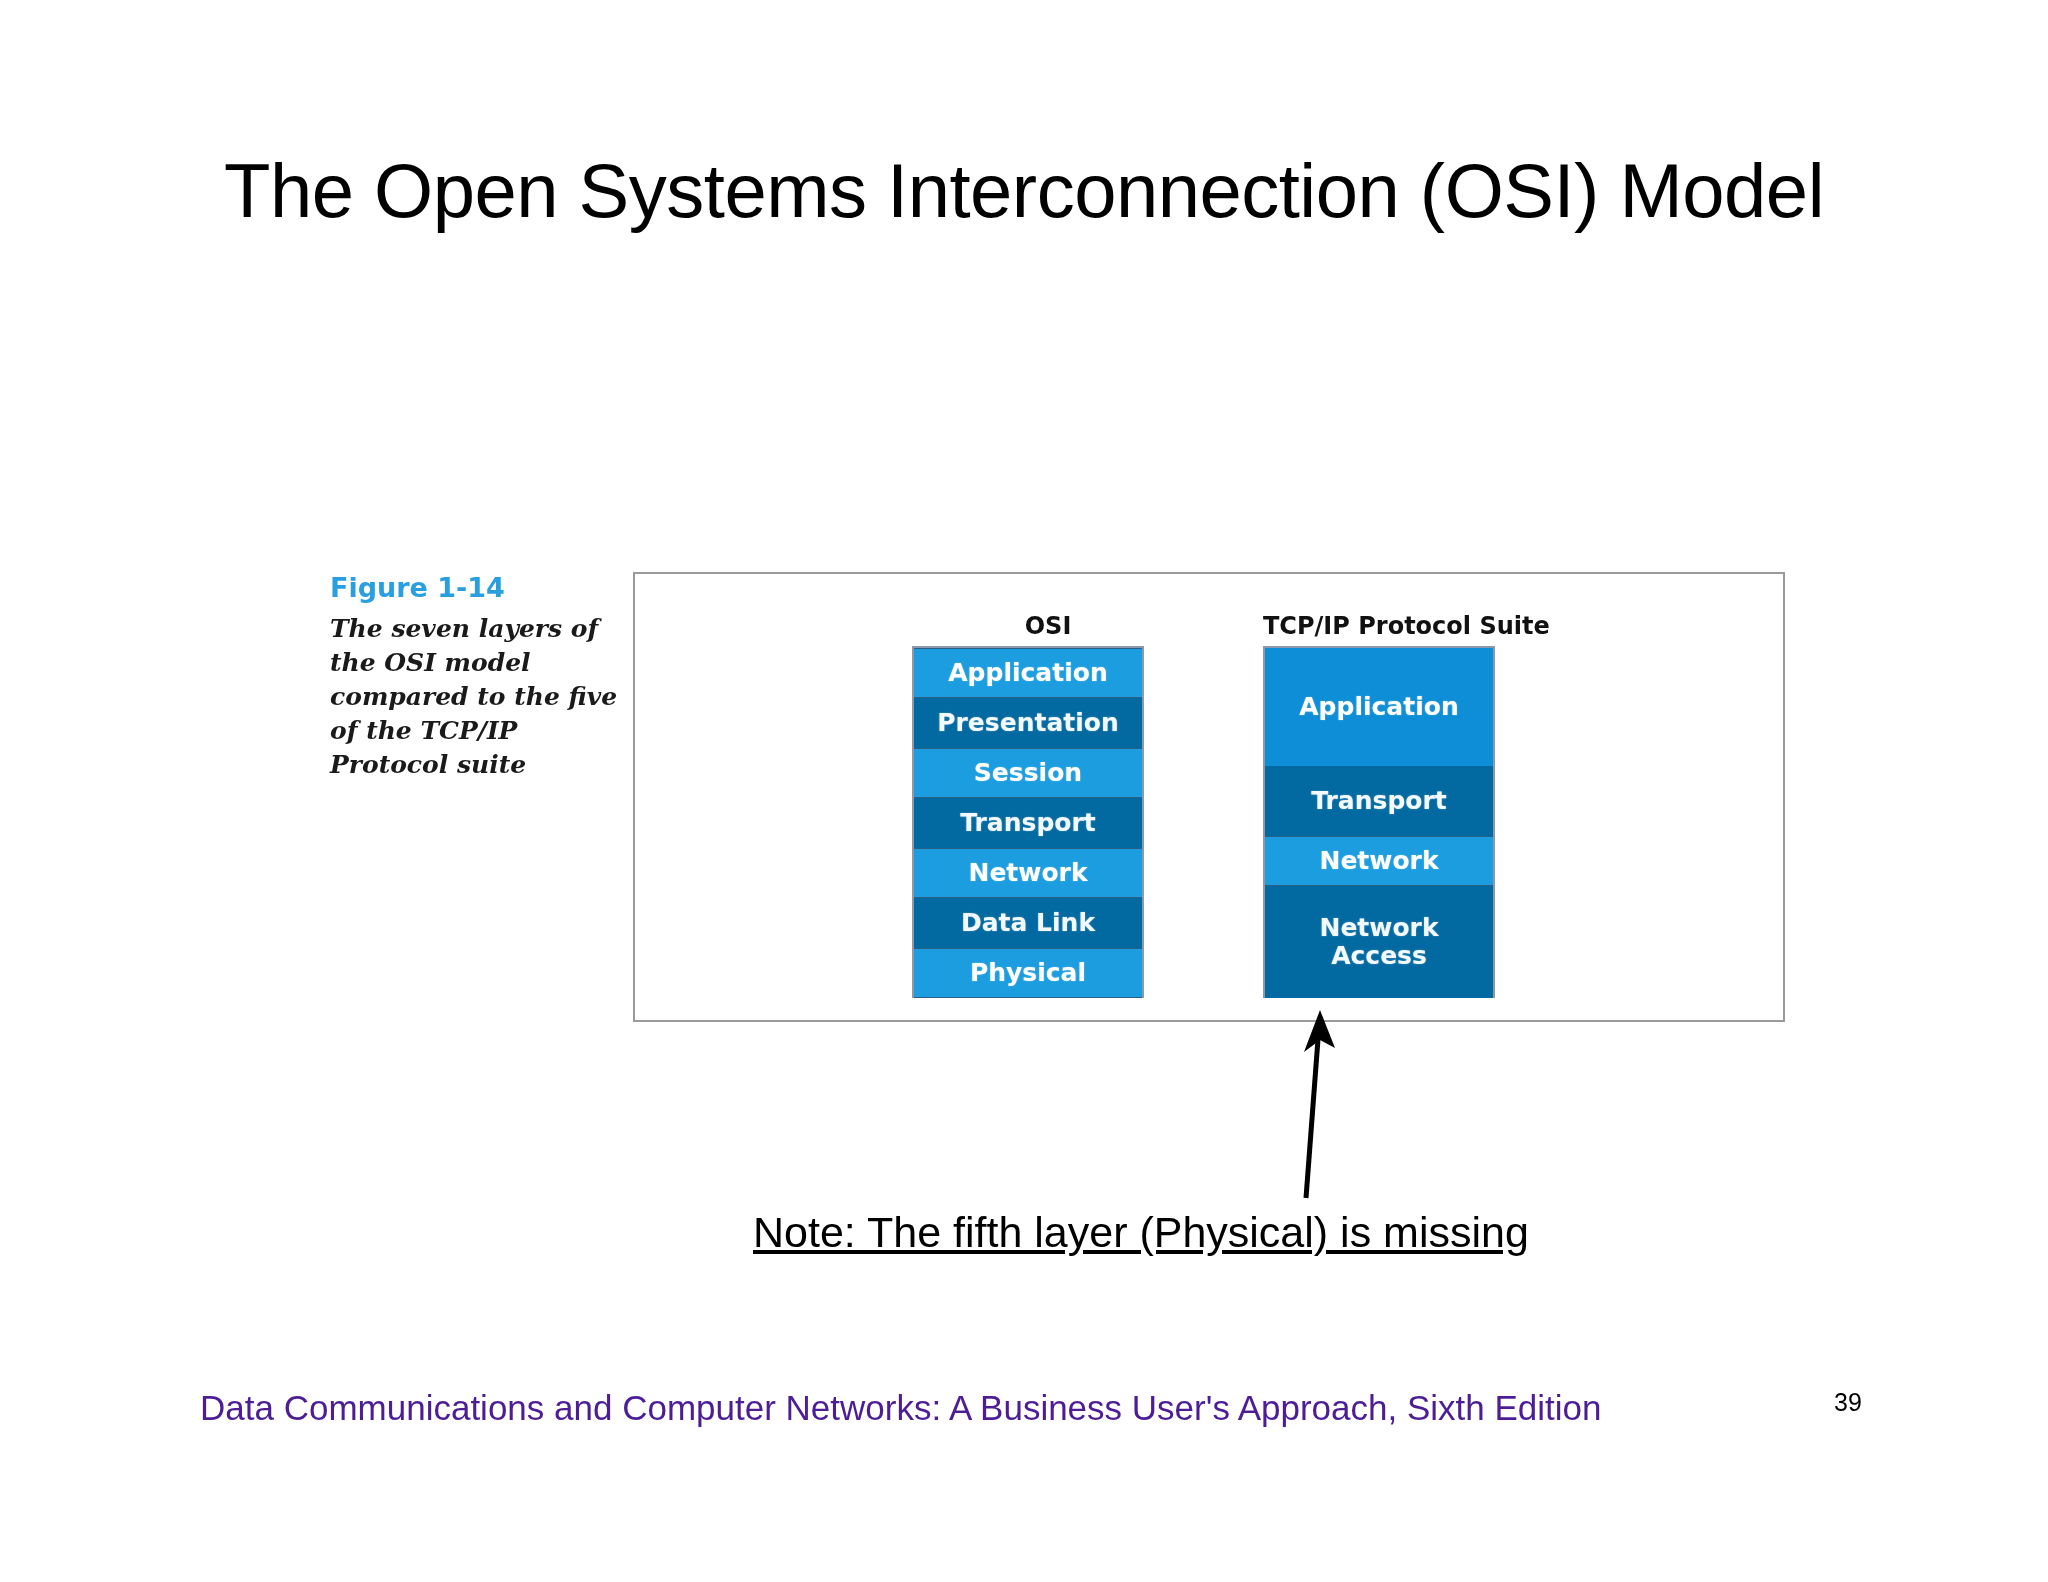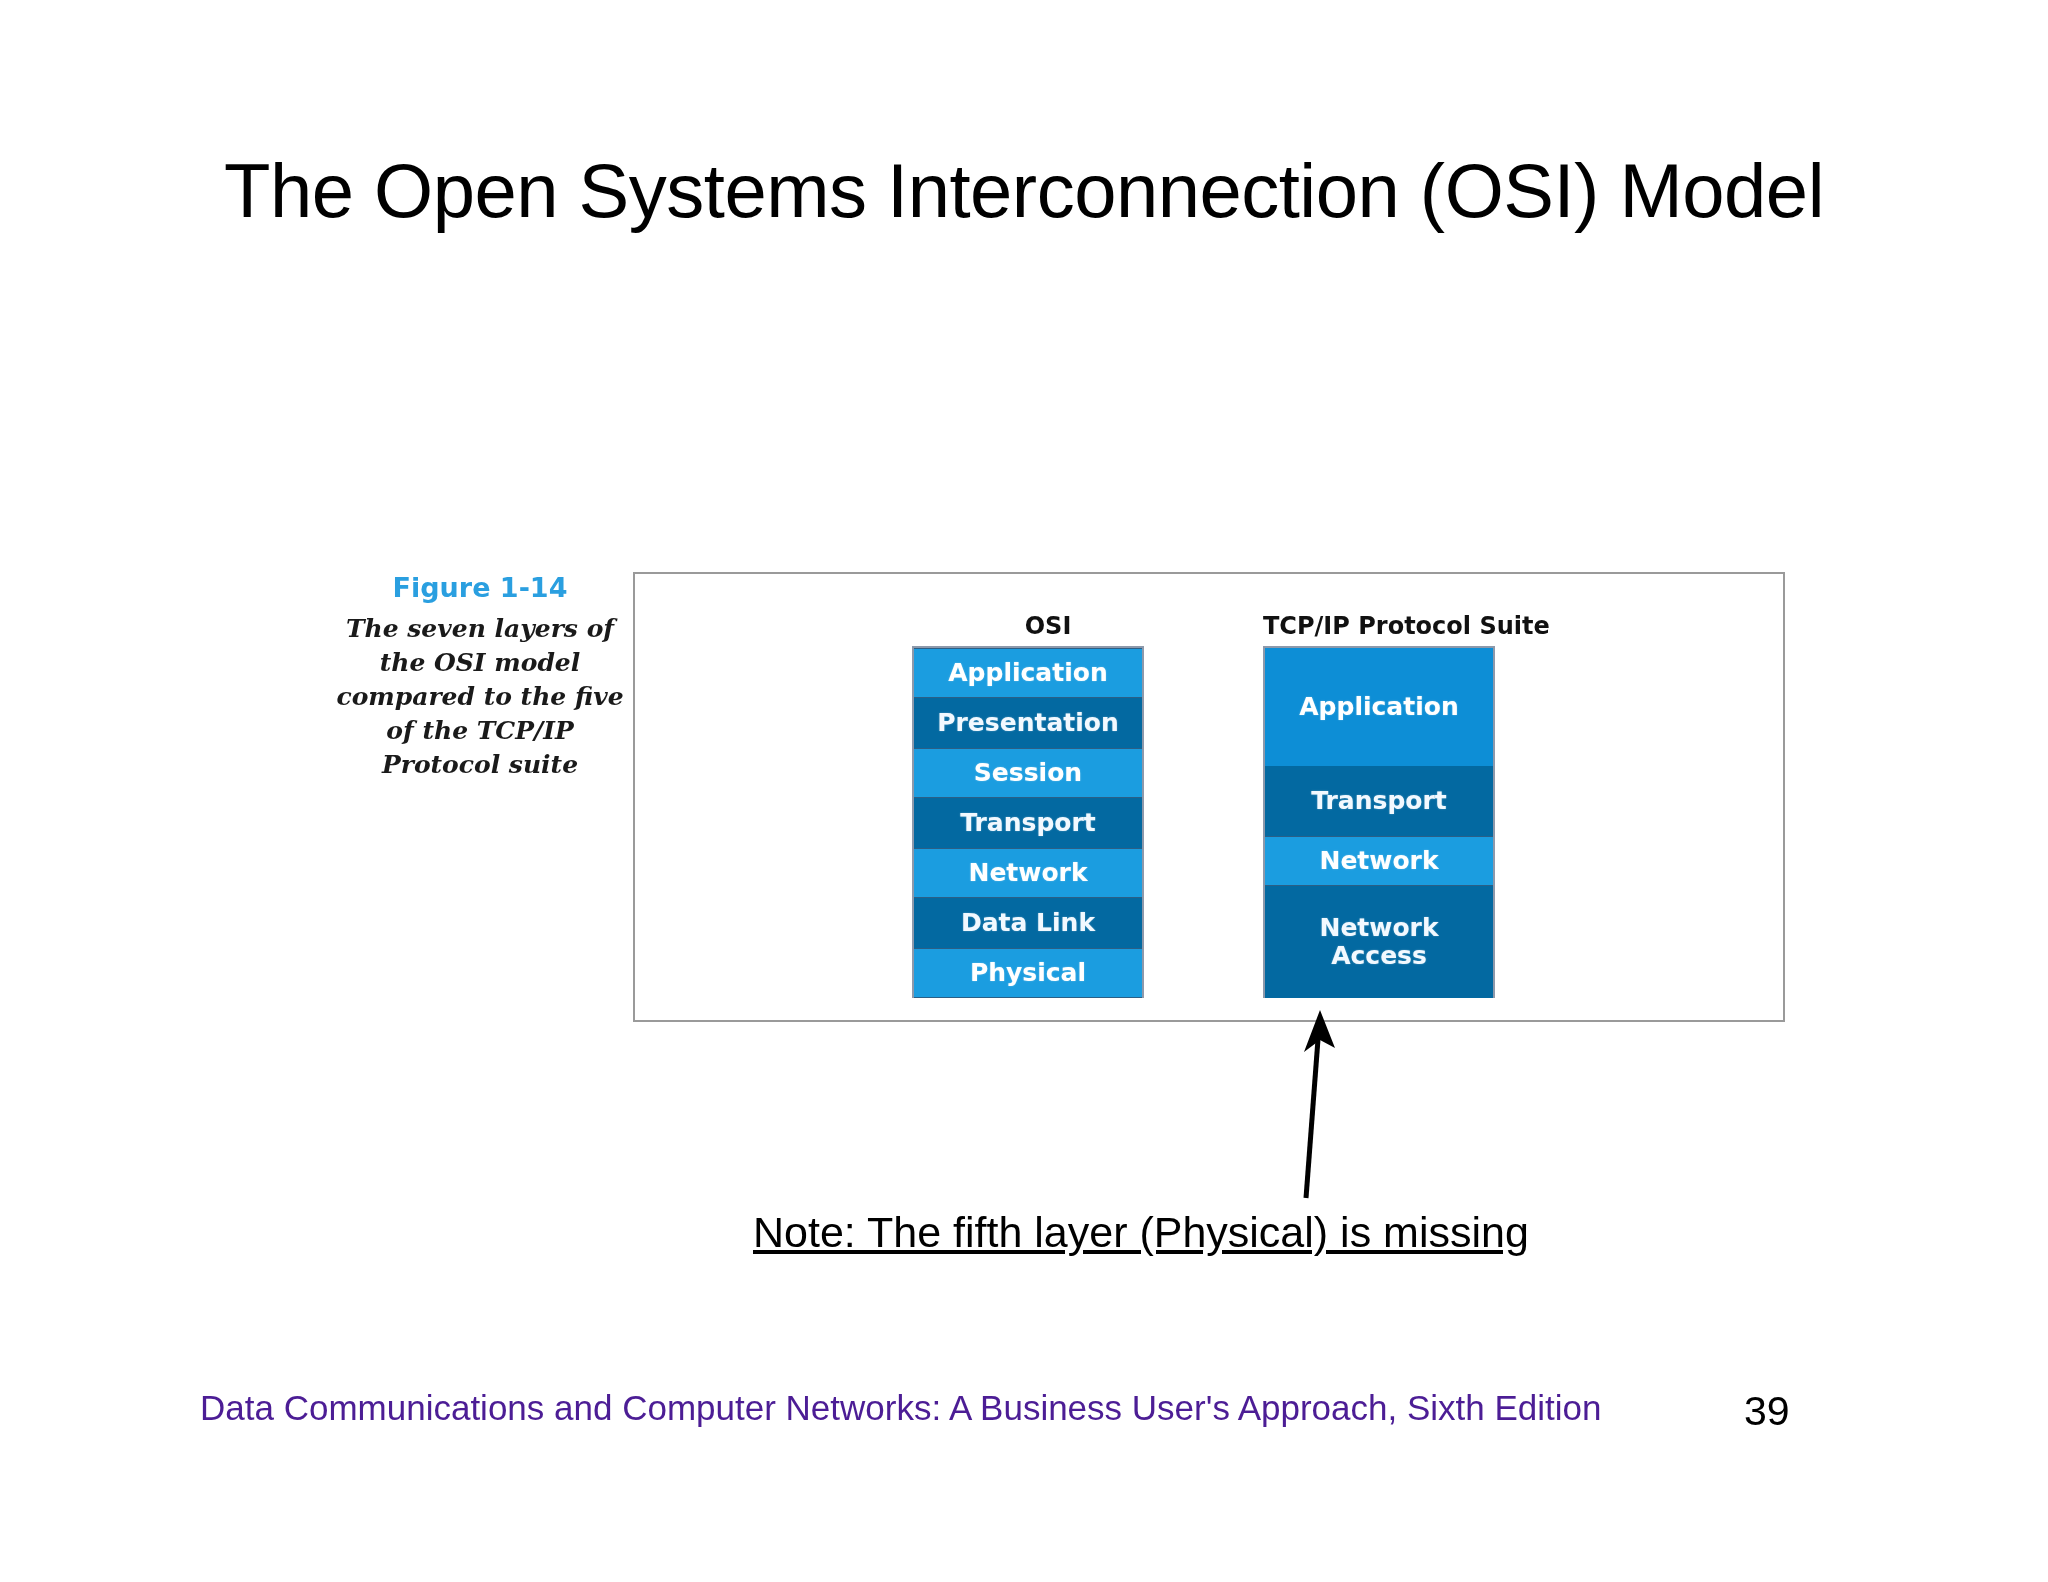--- a/index.html
+++ b/index.html
@@ -29,21 +29,20 @@
     color: #000000;
     letter-spacing: -0.5px;
   }
 
   
   #figure-caption {
     position: absolute;
     left: 330px;
     top: 572px;
     width: 300px;
-    text-align: center;
   }
   #figure-number {
     font-family: "DejaVu Sans", sans-serif;
     font-size: 27px;
     font-weight: bold;
     color: #2a9fe0;
     line-height: 1.2;
     margin-bottom: 8px;
   }
   #figure-desc {
@@ -145,23 +144,23 @@
   #footer-title {
     position: absolute;
     left: 200px;
     top: 1388px;
     font-size: 35px;
     color: #4c1d95;
     white-space: nowrap;
   }
   #footer-page {
     position: absolute;
-    left: 1744px;
+    left: 1834px;
     top: 1388px;
-    font-size: 41px;
+    font-size: 25px;
     color: #000000;
   }
 </style>
 </head>
 <body>
 
 <div id="slide-title">The Open Systems Interconnection (OSI) Model</div>
 
 <div id="figure-caption">
   <div id="figure-number">Figure 1-14</div>

